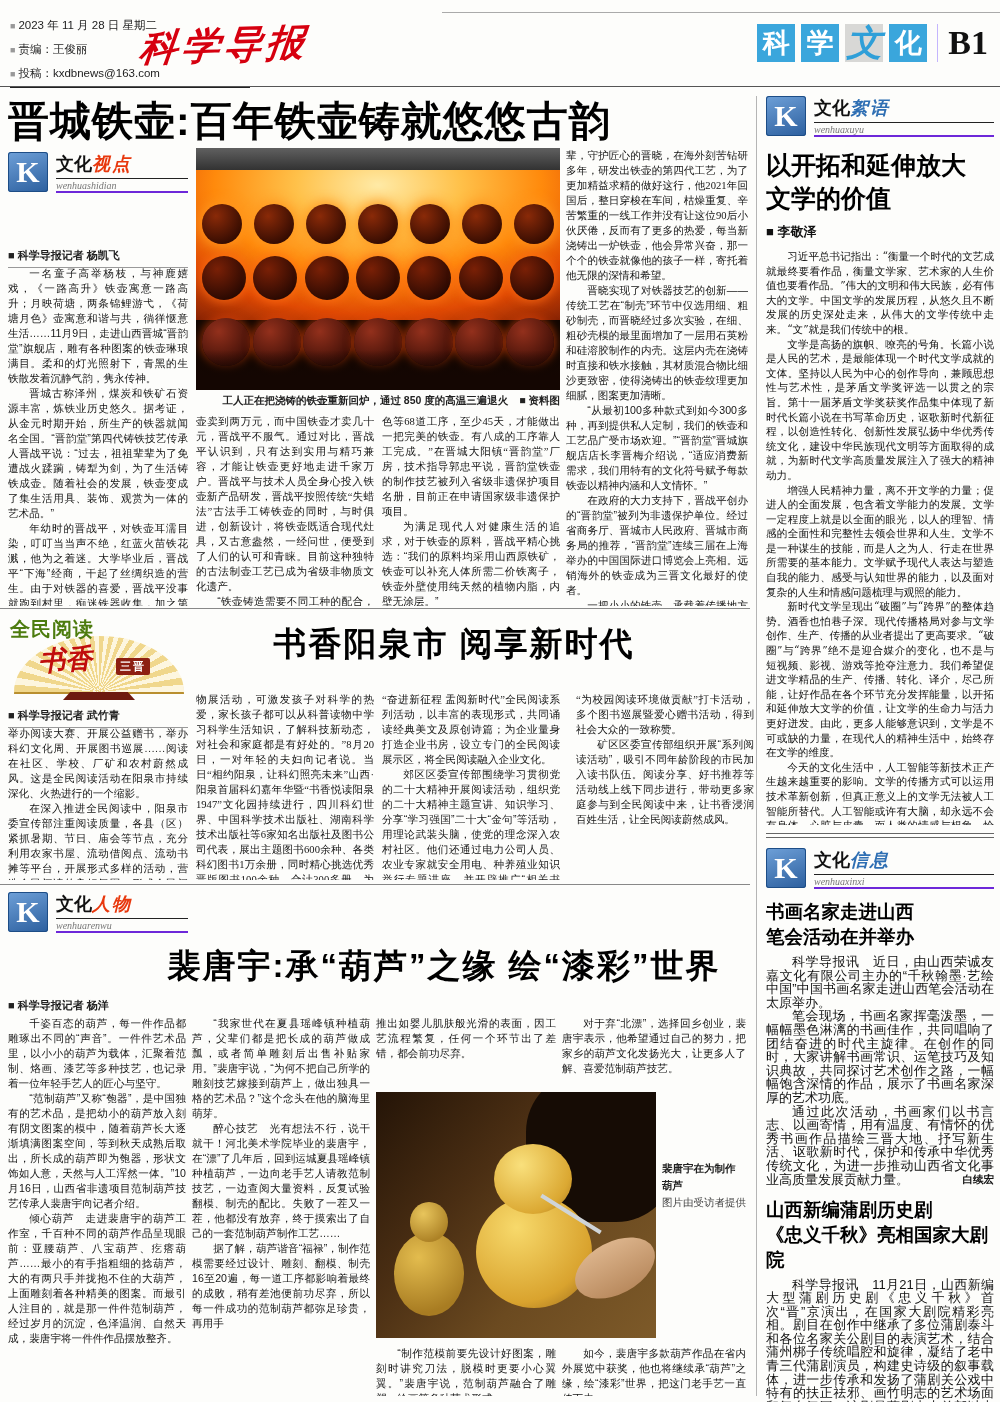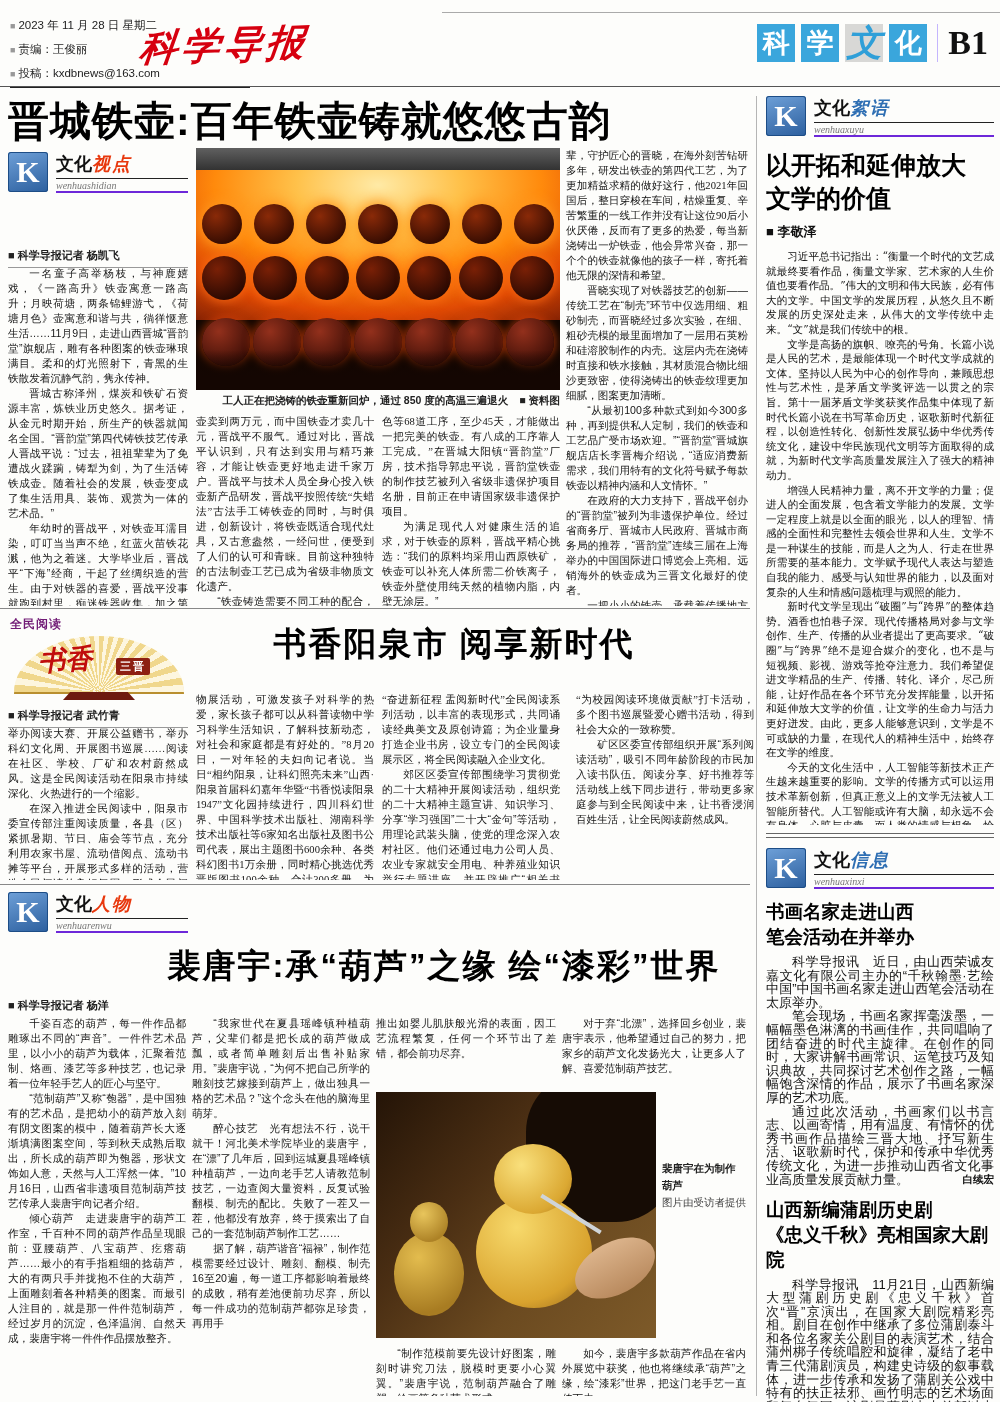--- a/index.html
+++ b/index.html
@@ -51,21 +51,21 @@
   .r2 i{width:44px;height:44px;background:radial-gradient(circle at 35% 30%,#7a2006,#2a0902 75%);
         box-shadow:0 0 10px 2px rgba(255,110,20,.7);}
   .r3 i{width:48px;height:48px;background:radial-gradient(circle at 35% 28%,#93301c,#3c0e06 78%);
         box-shadow:0 0 8px 2px rgba(230,70,10,.55);}
   .p1bottom{position:absolute;left:0;right:0;bottom:0;height:40px;background:linear-gradient(rgba(20,6,2,0),#140602 70%);}
   .caption1{position:absolute;left:196px;top:394px;width:364px;font-size:10.5px;font-weight:bold;color:#222;
             text-align:right;}
   .caption1 .credit{margin-left:8px;}
   
   .rlogo{position:absolute;left:8px;top:616px;width:182px;height:86px;overflow:hidden;}
-  .rl-title{position:absolute;left:2px;top:0;font-size:12px;font-weight:bold;color:#701a75;letter-spacing:1px;}
+  .rl-title{position:absolute;left:2px;top:0;font-size:20px;font-weight:bold;color:#4d7c0f;letter-spacing:1px;}
   .rl-fan{position:absolute;left:6px;top:20px;width:170px;height:56px;border-radius:85px 85px 0 0/56px 56px 0 0;
           background:repeating-conic-gradient(from 250deg at 50% 100%,#f0d78c 0 5deg,#fdf6df 5deg 10deg);
           box-shadow:0 2px 0 #b98f2f;}
   .rl-base{position:absolute;left:55px;top:76px;width:72px;height:8px;background:#6e1a10;
            clip-path:polygon(10% 0,90% 0,100% 100%,0 100%);}
   .rl-shuxiang{position:absolute;left:30px;top:26px;font-size:27px;font-weight:bold;color:#c00d0d;
                font-family:"Liberation Serif",serif;font-style:italic;transform:rotate(-4deg);}
   .rl-sanjin{position:absolute;left:108px;top:42px;background:#8d1f12;color:#fff;font-size:11px;font-weight:bold;
              padding:1px 4px;border-radius:2px;letter-spacing:2px;}
   

